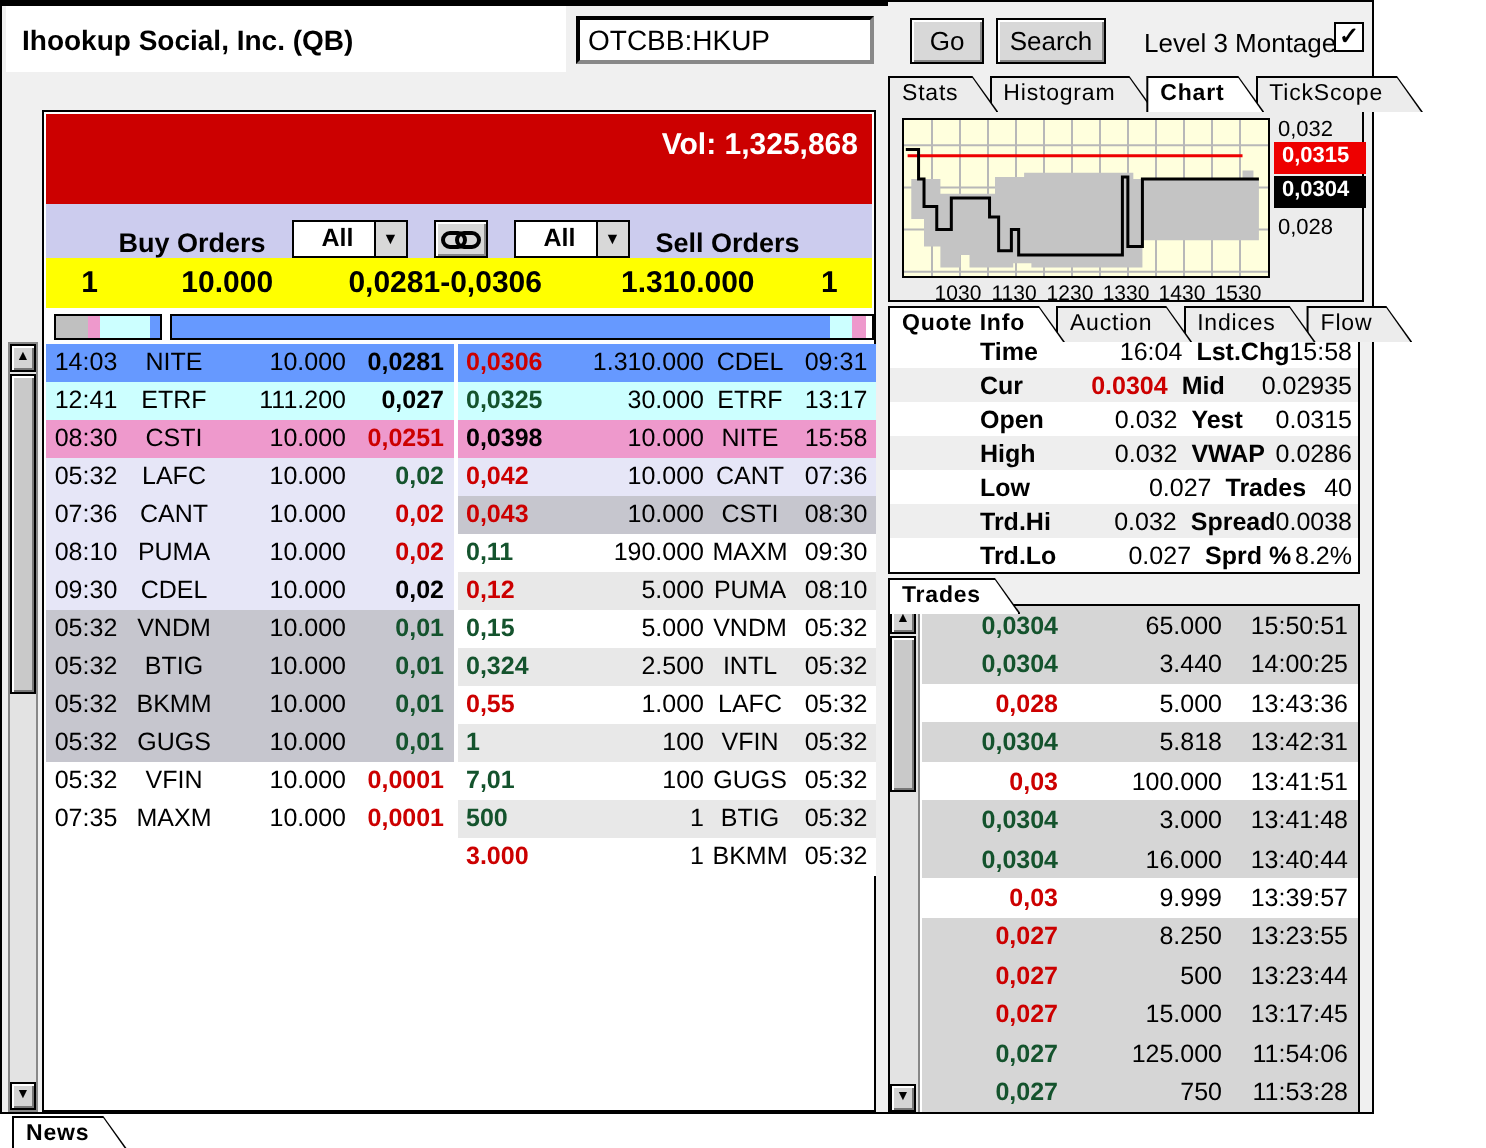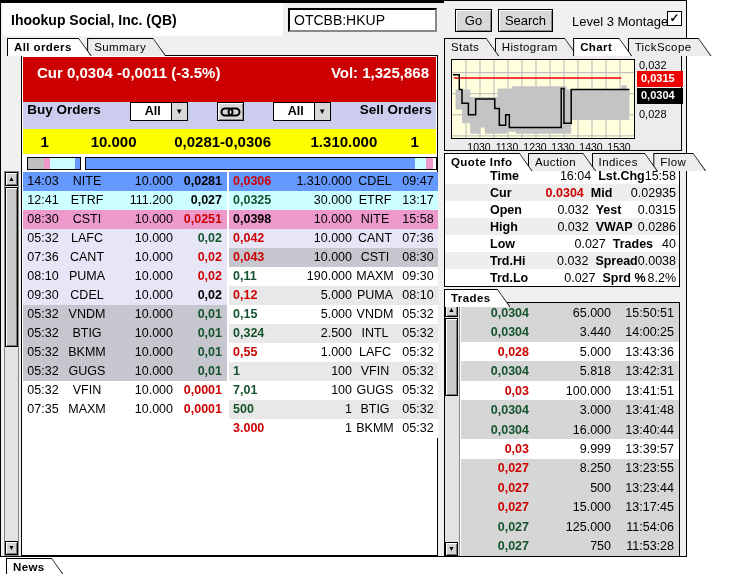--- a/index.html
+++ b/index.html
@@ -25,21 +25,21 @@
          clip-path:polygon(0 0, calc(100% - 13px) 0, 100% 100%, 0 100%); padding:1px 1px 0 1px;
          margin-right:-9px; }
   .tab > span { display:block; background:#ececec; clip-path:polygon(0 0, calc(100% - 12px) 0, 100% 100%, 0 100%);
                 padding:2px 19px 3px 6px; font-size:11.5px; letter-spacing:0.4px; }
   .tab.active > span { background:#fff; font-weight:bold; }
   .lpanel { position:absolute; left:20px; top:54px; width:417px; height:501px;
             border:1px solid #000; background:#fff; }
   .redhdr { position:absolute; left:1px; top:1px; width:413px; height:45px; background:#cc0000;
             color:#fff; font-size:15px; font-weight:bold; }
   .filterbar { position:absolute; left:1px; top:46px; width:413px; height:27px; background:#ccccee;
-               display:flex; align-items:flex-start; justify-content:center; gap:29px; font-size:13px; }
+               display:flex; align-items:flex-end; justify-content:center; gap:13px; font-size:13px; }
   .filterbar b { font-size:13.5px; }
   .dd { width:58px; height:19px; background:#fff; border:1px solid #000; display:flex; font-weight:bold;
         font-size:12.5px; }
   .dd .val { flex:1; padding:1px 0 0 14px; }
   .dd .arr { width:16px; background:#d8d8d8; border-left:1px solid #000; text-align:center;
              font-size:8px; line-height:17px; }
   .chainbtn { width:27px; height:19px; background:#d8d8d8; border:1px solid #000;
               box-shadow: inset 1px 1px 0 #fff, inset -1px -1px 0 #888; display:flex;
               align-items:center; justify-content:center; }
   .bestrow { position:absolute; left:1px; top:73px; width:413px; height:25px; background:#ffff00;
@@ -98,28 +98,23 @@
   <div class="app">
     <div class="topstrip"></div>
     <div class="titlezone"></div>
     <div class="apptitle">Ihookup Social, Inc. (QB)</div>
     <input class="syminput" value="OTCBB:HKUP" style="">
     <div class="btn3d" style="left:454px;top:8px;width:37px;height:23px;line-height:21px;">Go</div>
     <div class="btn3d" style="left:497px;top:8px;width:55px;height:23px;line-height:21px;">Search</div>
     <div class="mlabel">Level 3 Montage</div>
     <div class="chk">✓</div>
 
-    <div class="tabrow" style="left:6px;top:37px;">
-      <div class="tab active" style="z-index:4;"><span>All orders</span></div>
-      <div class="tab" style="z-index:3;"><span>Summary</span></div>
-    </div>
 
     <div class="lpanel">
       <div class="redhdr">
-        <span class="abs" style="left:14px;top:7px;">Cur 0,0304 -0,0011 (-3.5%)</span>
         <span class="abs" style="right:7px;top:7px;">Vol: 1,325,868</span>
       </div>
       <div class="filterbar">
         <b>Buy Orders</b>
         <div class="dd">
           <span class="val">All</span>
           <span class="arr">▼</span>
         </div>
         <div class="chainbtn">
           <svg width="21" height="12" viewBox="0 0 21 12">
@@ -159,21 +154,21 @@
       <span class="c t">14:03</span>
       <span class="c m">NITE</span>
       <span class="c s">10.000</span>
       <span class="c p tk">0,0281</span>
     </div>
             <div class="bgap"></div>
     <div class="br" style="background:#6699ff">
       <span class="c p2 tr">0,0306</span>
       <span class="c s2">1.310.000</span>
       <span class="c m2">CDEL</span>
-      <span class="c t2">09:47</span>
+      <span class="c t2">09:31</span>
     </div>
           </div>
           <div class="brow">
             <div class="bl" style="background:#ccffff">
       <span class="c t">12:41</span>
       <span class="c m">ETRF</span>
       <span class="c s">111.200</span>
       <span class="c p tk">0,027</span>
     </div>
             <div class="bgap"></div>

